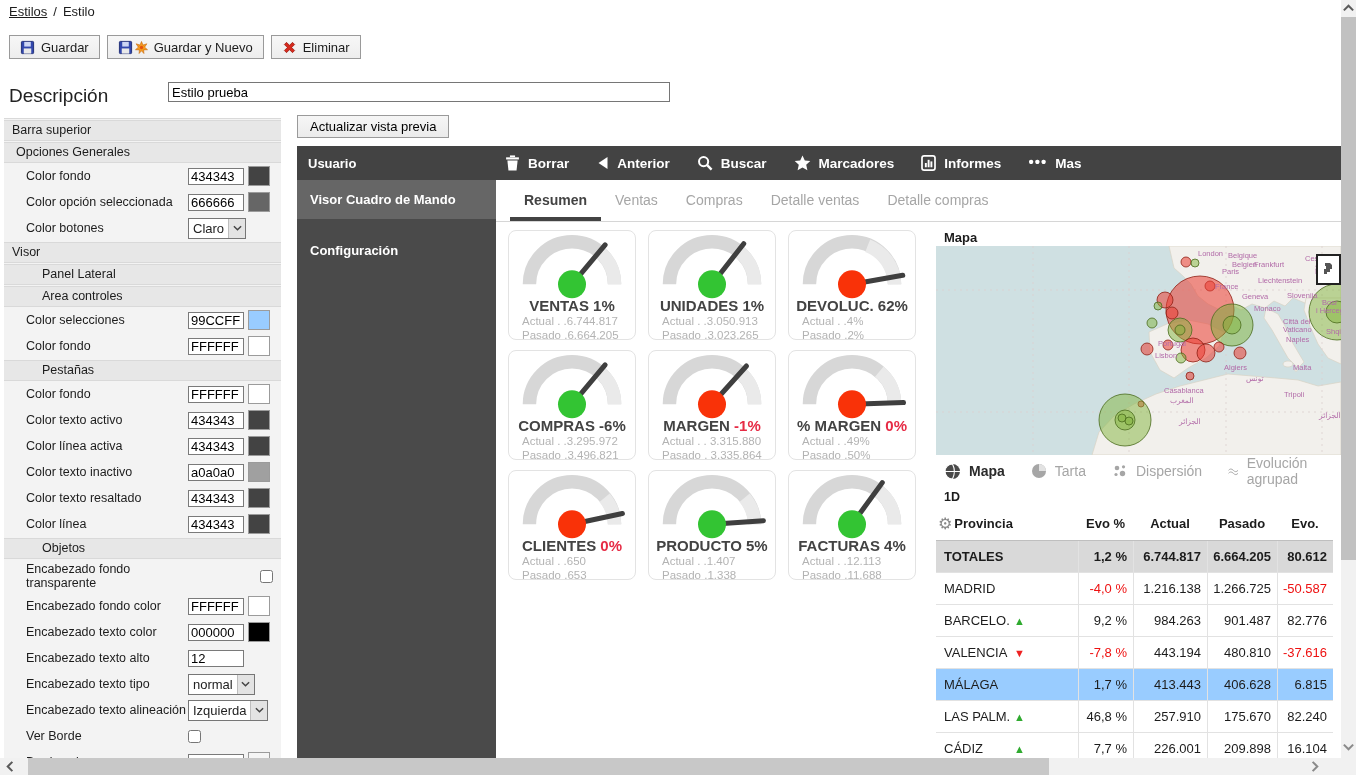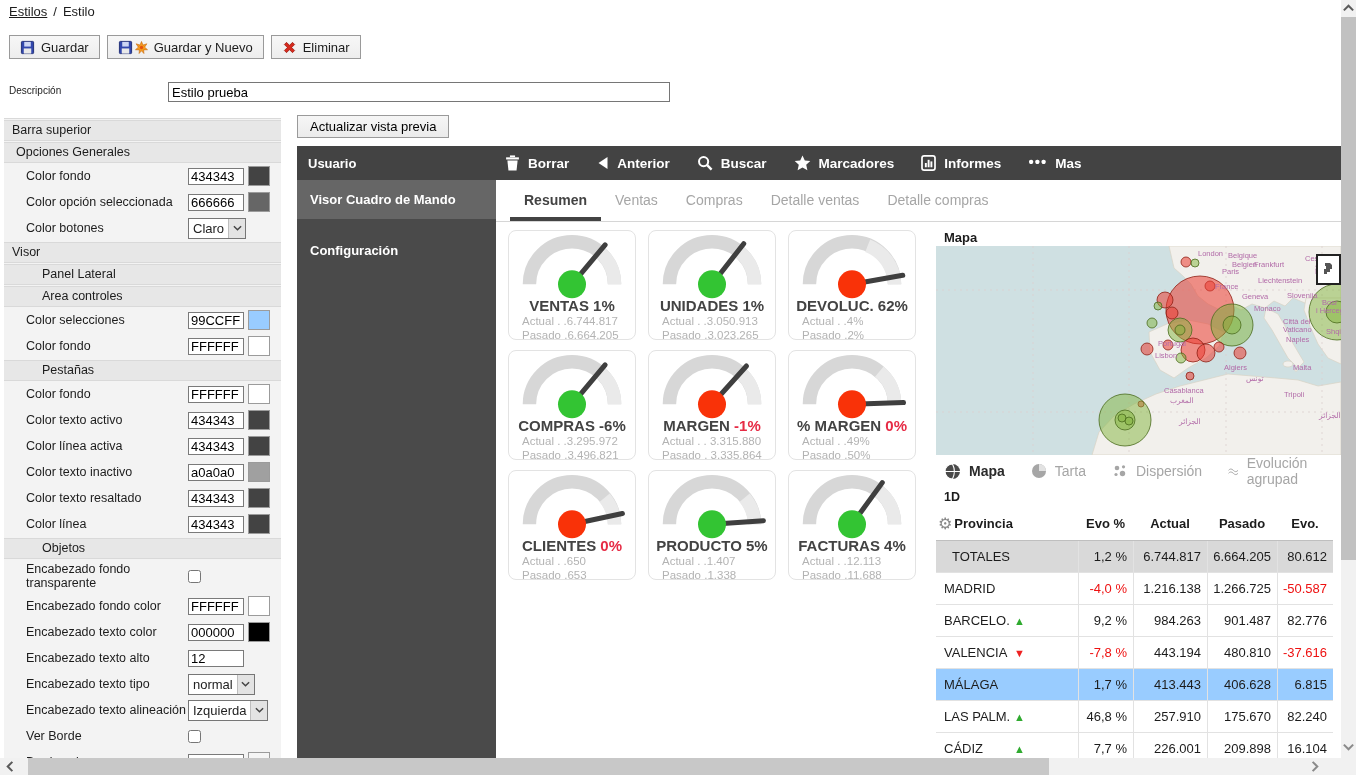--- a/index.html
+++ b/index.html
@@ -6,41 +6,41 @@
   #app{position:relative;width:1356px;height:775px;overflow:hidden;background:#ffffff;
        font-family:"Liberation Sans","DejaVu Sans",sans-serif;color:#222;}
   
   .breadcrumb{position:absolute;left:9px;top:4px;font-size:13px;color:#1c1c1c;}
   .breadcrumb a{color:#1c1c1c;text-decoration:underline;cursor:pointer;}
   .breadcrumb .sep{margin:0 6px;}
   .toolbar{position:absolute;left:9px;top:35px;display:flex;gap:7px;}
   .tbtn{display:flex;align-items:center;gap:6px;height:24px;padding:0 10px;
         background:linear-gradient(#f7f7f7,#ededed);border:1px solid #9a9a9a;
         font-size:13px;color:#1c1c1c;cursor:pointer;}
-  .desc-label{position:absolute;left:9px;top:85px;font-size:10px;}
+  .desc-label{position:absolute;left:9px;top:85px;font-size:19px;}
   .desc-input{position:absolute;left:168px;top:82px;width:494px;height:16px;border:1px solid #767676;
         font-size:13px;font-family:inherit;padding:1px 3px;}
   
   #settings{position:absolute;left:4px;top:118px;width:277px;height:639px;background:#f3f3f3;
         border-top:1px solid #d9d9d9;overflow:hidden;font-size:12.5px;}
   .s-h1,.s-h2,.s-h3{height:19px;line-height:19px;background:#e7e7e7;border-bottom:1px solid #d9d9d9;
         border-top:1px solid #d9d9d9;margin-top:1px;color:#1c1c1c;}
   .s-h1{padding-left:8px;}
   .s-h2{padding-left:12px;}
   .s-h3{padding-left:38px;}
   .s-row{display:flex;align-items:center;min-height:26px;padding-left:22px;padding-right:8px;}
   .s-label{flex:0 0 162px;line-height:14px;color:#1c1c1c;}
   .s-input{width:50px;height:15px;border:1px solid #7a7a7a;font-size:13px;font-family:inherit;padding:0 2px;background:#fff;}
   .s-swatch{width:20px;height:18px;border:1px solid #9b9b9b;margin-left:4px;display:inline-block;}
   .s-select{display:inline-flex;align-items:center;height:19px;border:1px solid #767676;background:#fff;cursor:pointer;}
   .s-select .sv{padding:0 4px;font-size:13px;}
   .s-select .sa{width:16px;height:100%;background:#e3e3e3;border-left:1px solid #bdbdbd;
         display:flex;align-items:center;justify-content:center;}
   .s-cb{width:13px;height:13px;margin:0;}
-  .s-row-cb{min-height:34px;}
+  .s-row-cb{min-height:34px;justify-content:space-between;}
   
   .upd-btn{position:absolute;left:297px;top:115px;height:23px;padding:0 12px;
         background:linear-gradient(#f6f6f6,#ebebeb);border:1px solid #9a9a9a;font-size:13px;cursor:pointer;}
   #pv-topbar{position:absolute;left:297px;top:146px;width:1044px;height:34px;background:#434343;
         display:flex;align-items:center;}
   .pv-user{color:#fff;font-size:13px;font-weight:700;padding-left:11px;}
   .pv-actions{position:absolute;left:208px;display:flex;align-items:center;gap:27px;}
   .pv-act{display:flex;align-items:center;gap:8px;color:#fff;font-size:13.5px;font-weight:600;cursor:pointer;}
   .pv-act .dots{font-size:15px;letter-spacing:1px;position:relative;top:-2px;}
   #pv-sidebar{position:absolute;left:297px;top:180px;width:199px;height:578px;background:#4a4a4a;}
@@ -73,21 +73,21 @@
   .map-ctl{position:absolute;right:0;top:8px;width:21px;height:27px;background:#fff;border:2px solid #222;
         display:flex;align-items:center;justify-content:center;cursor:pointer;}
   .views{display:flex;align-items:center;height:32px;padding-left:8px;}
   .view{display:flex;align-items:center;gap:8px;margin-right:26px;font-size:14px;color:#a6a6a6;cursor:pointer;}
   .view.active{color:#2b2b2b;font-weight:700;}
   .period{height:20px;font-size:12.5px;font-weight:700;color:#1c1c1c;padding-left:8px;display:flex;align-items:center;}
   
   .ptable{width:397px;font-size:13px;}
   .thead{display:flex;height:33px;align-items:center;border-bottom:1px solid #bfbfbf;font-weight:700;color:#1c1c1c;}
   .trow{display:flex;height:31px;align-items:center;border-bottom:1px solid #e2e2e2;color:#1c1c1c;cursor:pointer;}
-  .trow.tot{font-weight:400;text-align:right;}
+  .trow.tot{font-weight:700;}
   .tc{display:flex;align-items:center;height:100%;box-sizing:border-box;}
   .tc.name{width:142px;padding-left:8px;}
   .tc.name .nm{width:66px;overflow:hidden;white-space:nowrap;}
   .tc.name .tr-ic{font-size:11px;margin-left:4px;}
   .tc.n{justify-content:flex-end;padding-right:6px;border-left:1px solid #e2e2e2;}
   .thead .tc.n{justify-content:center;padding-right:0;border-left:none;}
   .c-evo{width:55px;}.c-act{width:74px;}.c-pas{width:70px;}.c-dif{width:56px;}
   .gear{font-family:"DejaVu Sans",sans-serif;font-size:16px;color:#8a8a8a;margin-left:-6px;margin-right:2px;cursor:pointer;}
   
   #vscroll{position:absolute;left:1341px;top:0;width:15px;height:775px;background:#f1f1f1;}

